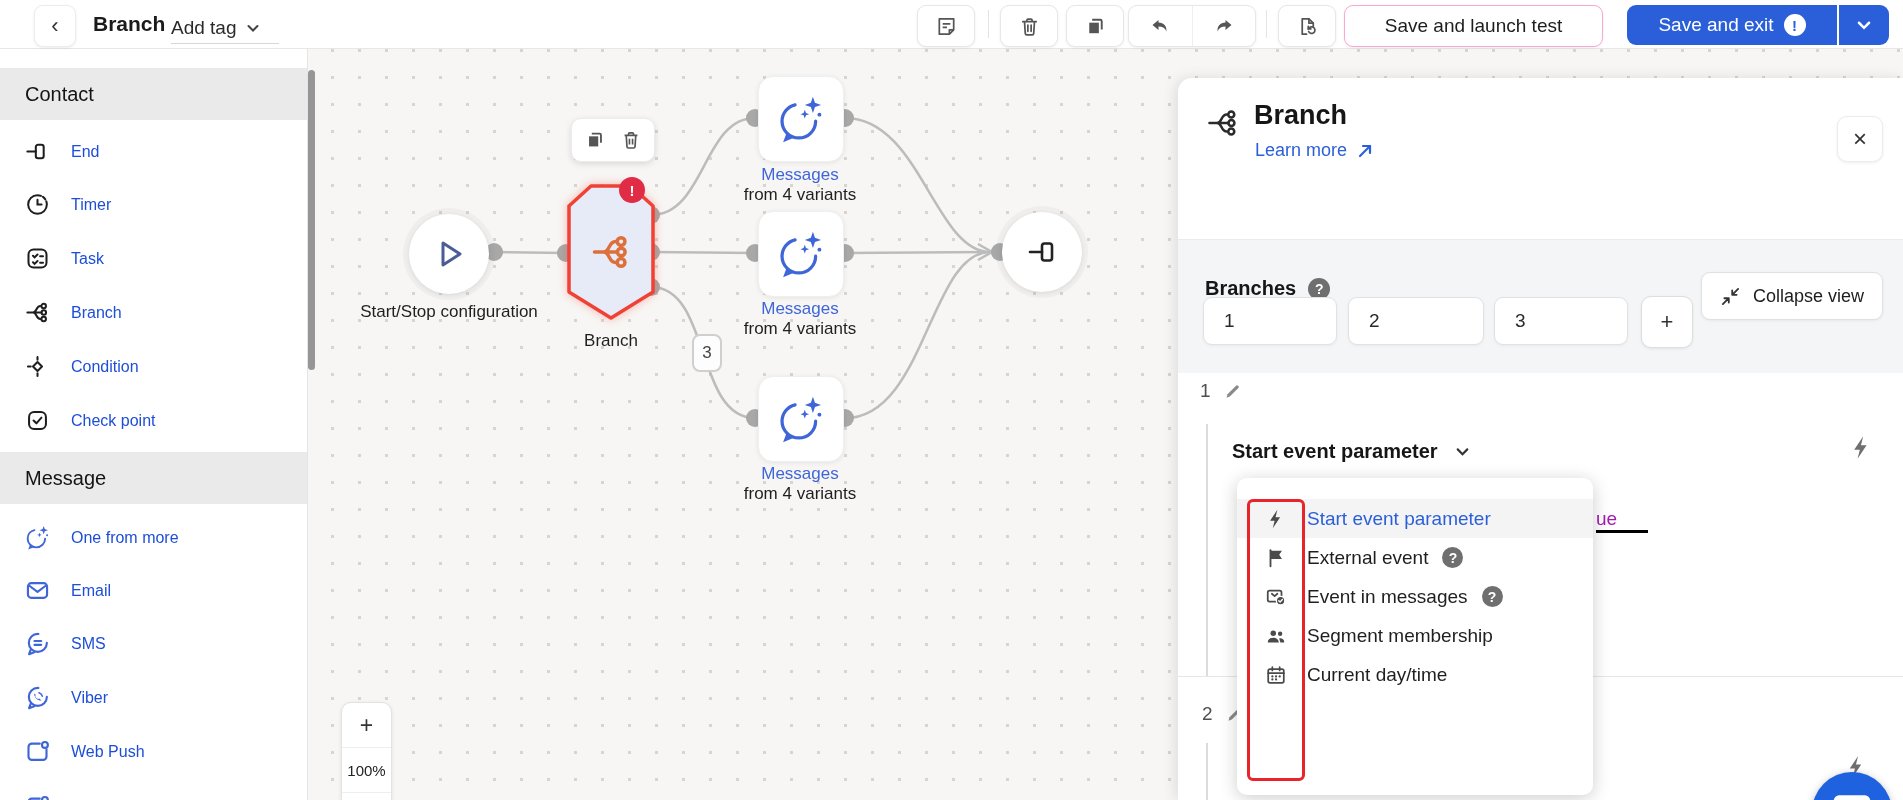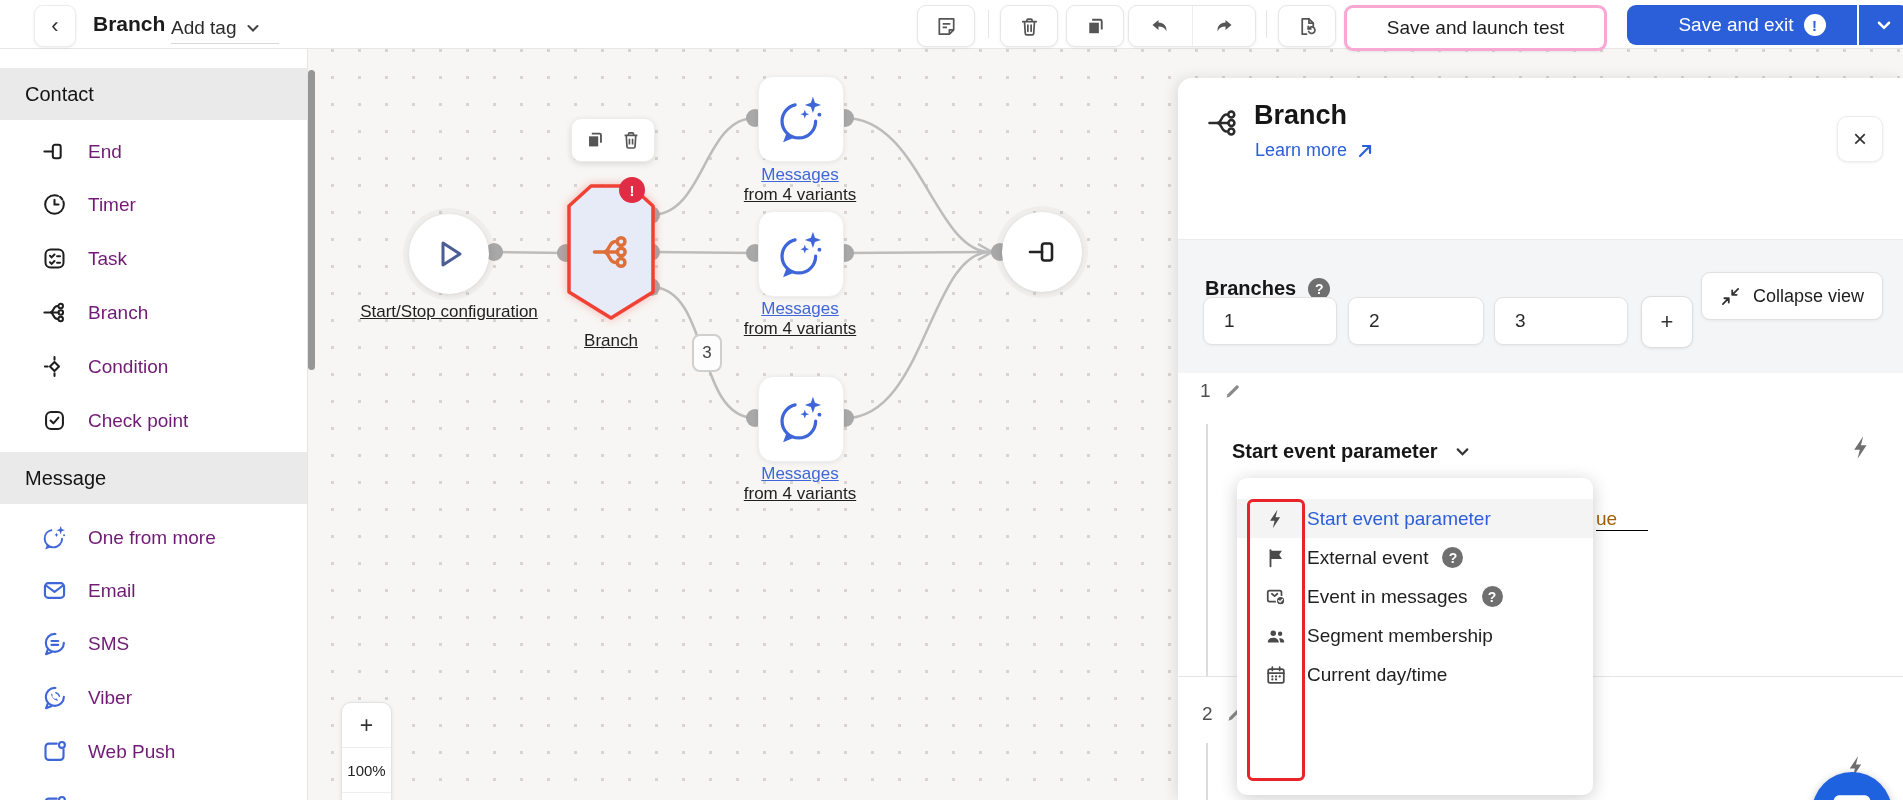--- a/index.html
+++ b/index.html
@@ -9,68 +9,68 @@
   
   .topbar{position:absolute;left:0;top:0;width:1903px;height:48px;background:#fff;border-bottom:1px solid #e7e7e7;z-index:50;}
   .back-btn{position:absolute;left:34px;top:5px;width:40px;height:40px;background:#fff;border:1px solid #ececec;border-radius:9px;box-shadow:0 1px 3px rgba(0,0,0,.08);display:flex;align-items:center;justify-content:center;font-size:22px;color:#333;cursor:pointer;}
   .flow-title{position:absolute;left:93px;top:12px;font-size:21px;font-weight:bold;color:#1b1b1b;}
   .add-tag{position:absolute;left:171px;top:12px;width:108px;height:31px;border-bottom:1px solid #d8d8d8;display:flex;align-items:center;gap:8px;font-size:19px;color:#2a2a2a;cursor:pointer;}
   .tb-btn{position:absolute;top:5px;height:40px;background:#fff;border:1px solid #e7e7e7;border-radius:9px;box-shadow:0 1px 3px rgba(0,0,0,.07);display:flex;align-items:center;justify-content:center;color:#555;cursor:pointer;}
   .tb-sep{position:absolute;top:10px;width:1px;height:28px;background:#e5e5e5;}
   .tb-group{position:absolute;left:1128px;top:5px;width:126px;height:40px;background:#fff;border:1px solid #e7e7e7;border-radius:9px;box-shadow:0 1px 3px rgba(0,0,0,.07);display:flex;}
   .tb-half{flex:1;display:flex;align-items:center;justify-content:center;color:#555;cursor:pointer;}
   .tb-half + .tb-half{border-left:1px solid #eee;}
-  .btn-text{position:absolute;top:5px;height:40px;background:#fff;border:3px solid #f9a8d4;border-radius:9px;box-shadow:0 1px 3px rgba(0,0,0,.07);display:flex;align-items:center;justify-content:center;font-size:19px;color:#1d1d1d;cursor:pointer;}
+  .btn-text{position:absolute;top:5px;height:40px;background:#fff;border:1px solid #f9a8d4;border-radius:9px;box-shadow:0 1px 3px rgba(0,0,0,.07);display:flex;align-items:center;justify-content:center;font-size:19px;color:#1d1d1d;cursor:pointer;}
   .btn-primary{position:absolute;left:1627px;top:5px;height:40px;display:flex;}
-  .btn-primary .main{width:210px;background:#2b5fd9;border-radius:9px 0 0 9px;color:#fff;font-size:19px;display:flex;align-items:center;justify-content:center;gap:10px;cursor:pointer;padding-left:20px;}
+  .btn-primary .main{width:210px;background:#2b5fd9;border-radius:9px 0 0 9px;color:#fff;font-size:19px;display:flex;align-items:center;justify-content:center;gap:10px;cursor:pointer;}
   .btn-primary .arrow{width:50px;background:#2b5fd9;border-radius:0 9px 9px 0;margin-left:2px;color:#fff;display:flex;align-items:center;justify-content:center;cursor:pointer;}
   .warn-dot{width:22px;height:22px;border-radius:50%;background:#fff;color:#2b5fd9;font-weight:bold;font-size:15px;display:flex;align-items:center;justify-content:center;}
 
   
   .canvas{position:absolute;left:307px;top:48px;width:1596px;height:752px;background-color:#f7f6f4;background-image:radial-gradient(circle,#d8d5d1 1.7px,transparent 1.9px);background-size:27px 27px;background-position:12px 16px;}
   .canvas-scrollbar{position:absolute;left:1px;top:22px;width:7px;height:300px;background:#969696;border-radius:4px;}
   .wire-layer{position:absolute;left:0;top:0;width:1596px;height:752px;pointer-events:none;}
-  .node-label{position:absolute;font-size:17px;color:#1f1f1f;text-align:center;transform:translateX(-50%);white-space:nowrap;text-decoration:underline;}
+  .node-label{position:absolute;font-size:17px;color:#1f1f1f;text-align:center;transform:translateX(-50%);white-space:nowrap;}
   .node-link{color:#3f66d8;}
   .start-node{position:absolute;left:102px;top:166px;width:80px;height:80px;background:#fff;border-radius:50%;box-shadow:0 0 0 6px rgba(120,120,120,.06),0 1px 4px rgba(0,0,0,.10);display:flex;align-items:center;justify-content:center;cursor:pointer;}
   .end-node{position:absolute;left:695px;top:164px;width:80px;height:80px;background:#fff;border-radius:50%;box-shadow:0 0 0 6px rgba(120,120,120,.06),0 1px 4px rgba(0,0,0,.10);display:flex;align-items:center;justify-content:center;cursor:pointer;}
   .msg-node{position:absolute;width:84px;height:84px;background:#fff;border:1px solid #efefef;border-radius:15px;box-shadow:0 1px 5px rgba(0,0,0,.08);display:flex;align-items:center;justify-content:center;cursor:pointer;}
   .branch-node{position:absolute;left:258px;top:130px;width:92px;height:148px;cursor:pointer;filter:drop-shadow(0 0 5px rgba(240,65,52,.35));}
   .branch-node .inner-icon{position:absolute;left:24px;top:52px;}
   .err-badge{position:absolute;left:312px;top:129px;width:26px;height:26px;border-radius:50%;background:#e02c44;color:#fff;font-weight:bold;font-size:15px;display:flex;align-items:center;justify-content:center;z-index:3;}
   .node-toolbar{position:absolute;left:264px;top:70px;width:82px;height:42px;background:#fff;border:1px solid #ececec;border-radius:10px;box-shadow:0 2px 6px rgba(0,0,0,.12);display:flex;align-items:center;justify-content:center;gap:14px;color:#555;z-index:3;}
   .wire-badge{position:absolute;left:385px;top:286px;width:26px;height:34px;background:#fdfdfd;border:2px solid #cfcfcf;border-radius:8px;display:flex;align-items:center;justify-content:center;font-size:17px;color:#444;}
   .zoom-widget{position:absolute;left:34px;top:654px;width:49px;background:#fff;border:1px solid #e3e3e3;border-radius:10px;box-shadow:0 1px 4px rgba(0,0,0,.08);overflow:hidden;}
   .zoom-row{height:44px;display:flex;align-items:center;justify-content:center;border-bottom:1px solid #eee;cursor:pointer;}
   .zoom-plus{font-size:23px;color:#333;}
   .zoom-pct{font-size:15px;color:#222;cursor:default;}
 
   
   .sidebar{position:absolute;left:0;top:48px;width:307px;height:752px;background:#fff;border-right:1px solid #e5e5e5;z-index:40;overflow:hidden;}
   .side-header{position:absolute;left:0;width:307px;height:52px;background:#eaeaea;display:flex;align-items:center;padding-left:25px;box-sizing:border-box;font-size:20px;color:#141414;}
-  .side-item{position:absolute;left:0;width:307px;height:53px;display:flex;align-items:center;gap:20px;padding-left:41px;box-sizing:border-box;font-size:19px;color:#701a75;cursor:pointer;}
+  .side-item{position:absolute;left:0;width:307px;height:53px;display:flex;align-items:center;gap:20px;padding-left:24px;box-sizing:border-box;font-size:16px;color:#1d4ed8;cursor:pointer;}
   .side-item .ic{width:27px;height:27px;flex:0 0 auto;}
 
   
   .panel{position:absolute;left:1178px;top:78px;width:725px;height:722px;background:#fff;border-radius:14px 0 0 0;box-shadow:-3px 0 14px rgba(0,0,0,.10);z-index:30;}
   .panel-title{position:absolute;left:76px;top:22px;font-size:27px;font-weight:bold;color:#161616;}
   .panel-branch-ic{position:absolute;left:27px;top:27px;color:#333;}
   .learn-more{position:absolute;left:77px;top:62px;display:flex;align-items:center;gap:8px;font-size:18px;color:#2b5fd9;cursor:pointer;}
   .close-btn{position:absolute;left:659px;top:38px;width:44px;height:44px;background:#fff;border:1px solid #ececec;border-radius:10px;box-shadow:0 1px 3px rgba(0,0,0,.07);display:flex;align-items:center;justify-content:center;font-size:24px;color:#333;cursor:pointer;}
   .panel-gray{position:absolute;left:0;top:161px;width:725px;height:133px;background:#f4f5f7;border-top:1px solid #ebebeb;}
   .branches-row{position:absolute;left:27px;top:199px;display:flex;align-items:center;gap:12px;font-size:20px;font-weight:bold;color:#161616;}
   .help-dot{width:22px;height:22px;border-radius:50%;background:#6f6f6f;color:#fff;font-size:14px;font-weight:bold;display:inline-flex;align-items:center;justify-content:center;flex:0 0 auto;cursor:pointer;}
   .collapse-btn{position:absolute;left:523px;top:194px;width:180px;height:46px;background:#fff;border:1px solid #e0e0e0;border-radius:9px;box-shadow:0 1px 3px rgba(0,0,0,.06);display:flex;align-items:center;justify-content:center;gap:12px;font-size:18px;color:#1d1d1d;cursor:pointer;}
   .tab{position:absolute;top:219px;height:48px;background:#fff;border:1px solid #e2e2e2;border-radius:9px;box-shadow:0 1px 3px rgba(0,0,0,.05);display:flex;align-items:center;padding-left:20px;box-sizing:border-box;font-size:19px;color:#2a2a2a;cursor:pointer;}
   .add-tab{position:absolute;left:463px;top:218px;width:50px;height:50px;background:#fff;border:1px solid #dedede;border-radius:10px;box-shadow:0 1px 3px rgba(0,0,0,.08);display:flex;align-items:center;justify-content:center;font-size:22px;color:#333;cursor:pointer;}
   .sec-index{position:absolute;display:flex;align-items:center;gap:12px;font-size:19px;color:#4f4f4f;}
   .sec-border{position:absolute;left:28px;width:2px;background:#dcdcdc;}
   .selector-head{position:absolute;left:54px;top:362px;display:flex;align-items:center;gap:16px;font-size:20px;font-weight:bold;color:#161616;cursor:pointer;}
   .panel-divider{position:absolute;left:0;top:598px;width:725px;height:1px;background:#e6e6e6;}
-  .value-frag{position:absolute;left:418px;top:420px;width:52px;height:32px;border-bottom:1px solid #000000;font-size:19px;color:#a16207;display:flex;align-items:flex-end;}
+  .value-frag{position:absolute;left:418px;top:420px;width:52px;height:32px;border-bottom:3px solid #000000;font-size:19px;color:#a21caf;display:flex;align-items:flex-end;}
   .bolt-right{position:absolute;color:#6f6f6f;}
 
   
   .dropdown{position:absolute;left:59px;top:400px;width:356px;height:317px;background:#fff;border-radius:10px;box-shadow:0 3px 18px rgba(0,0,0,.20);z-index:20;padding-top:21px;box-sizing:border-box;}
   .dd-item{height:39px;display:flex;align-items:center;cursor:pointer;font-size:19px;color:#1f1f1f;}
   .dd-item .dd-ic{width:26px;margin-left:26px;margin-right:18px;display:flex;justify-content:center;color:#4a4a4a;flex:0 0 auto;}
   .dd-item.selected{background:#f4f4f4;color:#2b5fd9;}
   .dd-item .help-dot{margin-left:14px;width:21px;height:21px;}
   .annotation-rect{position:absolute;left:69px;top:421px;width:52px;height:276px;border:3px solid #e8242a;border-radius:6px;z-index:25;pointer-events:none;}
 

